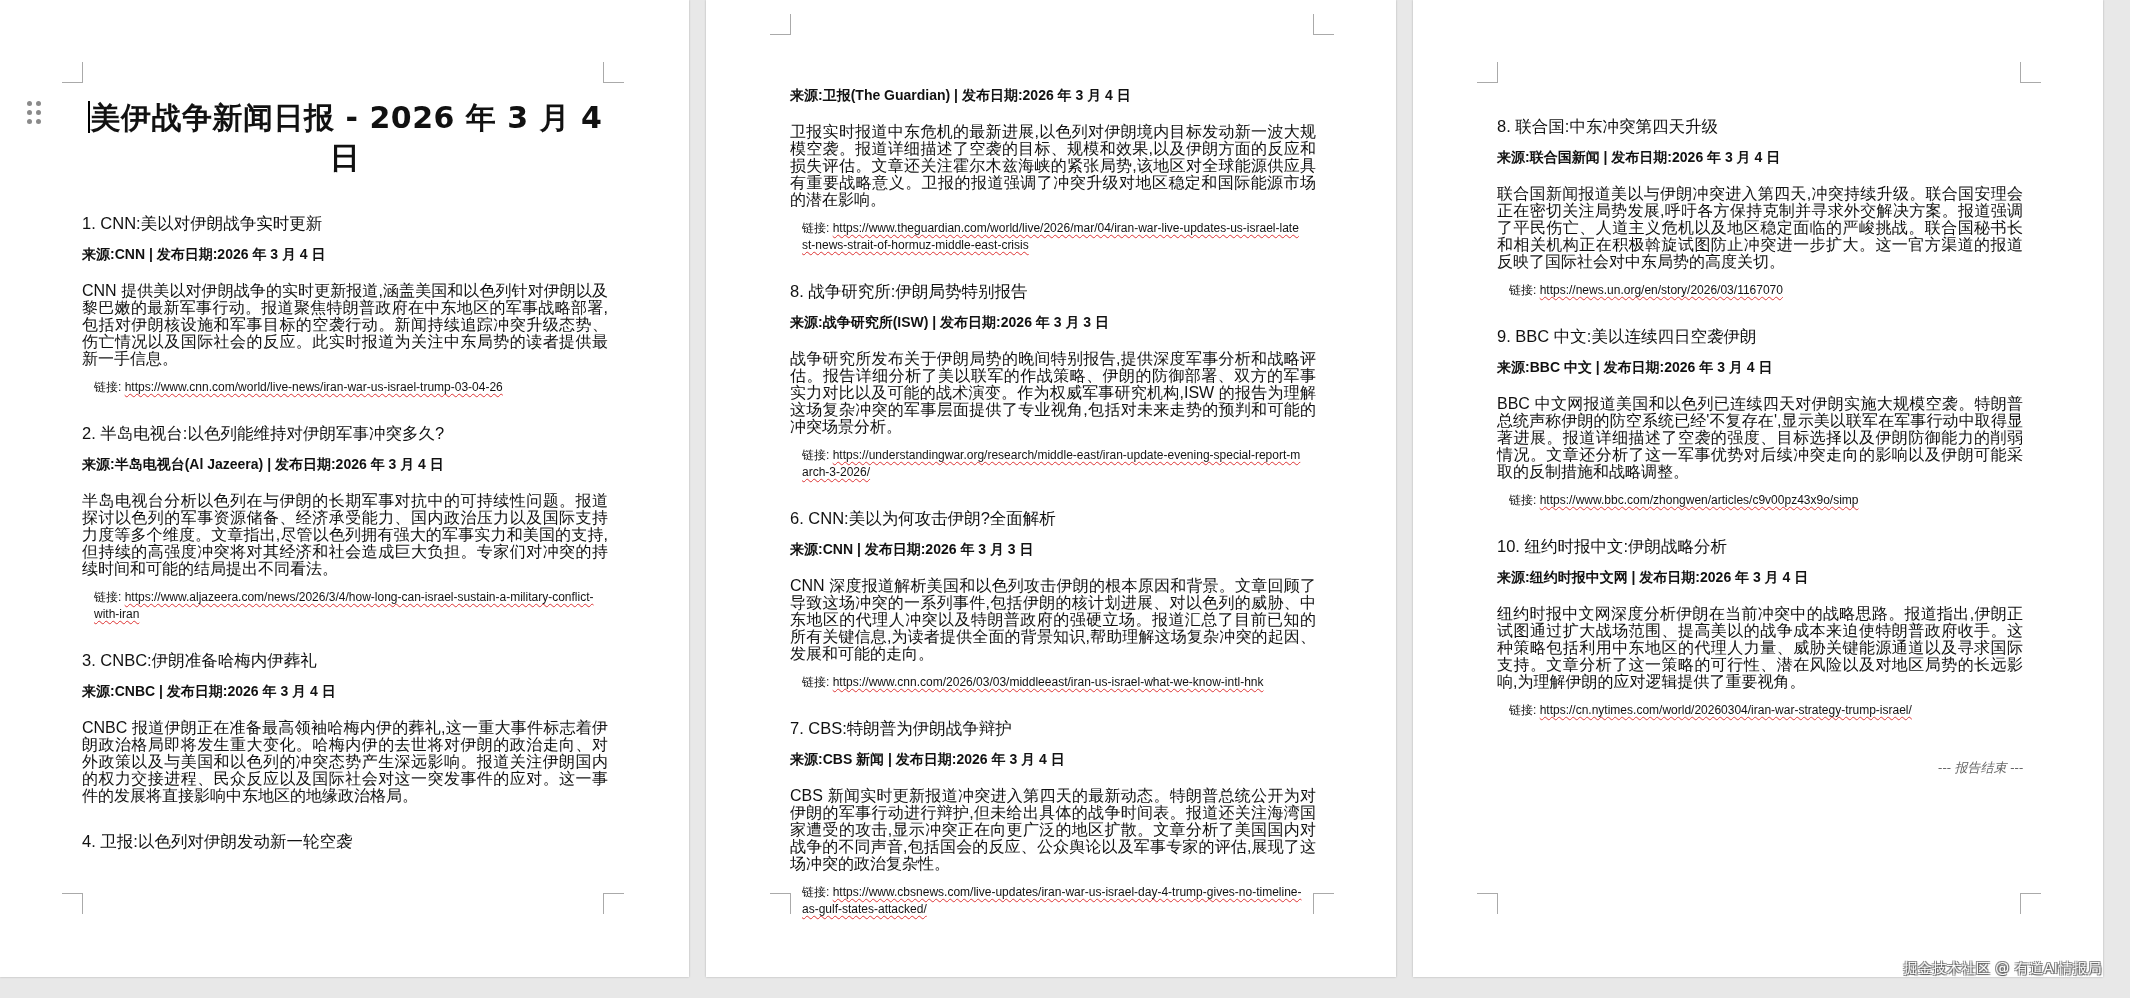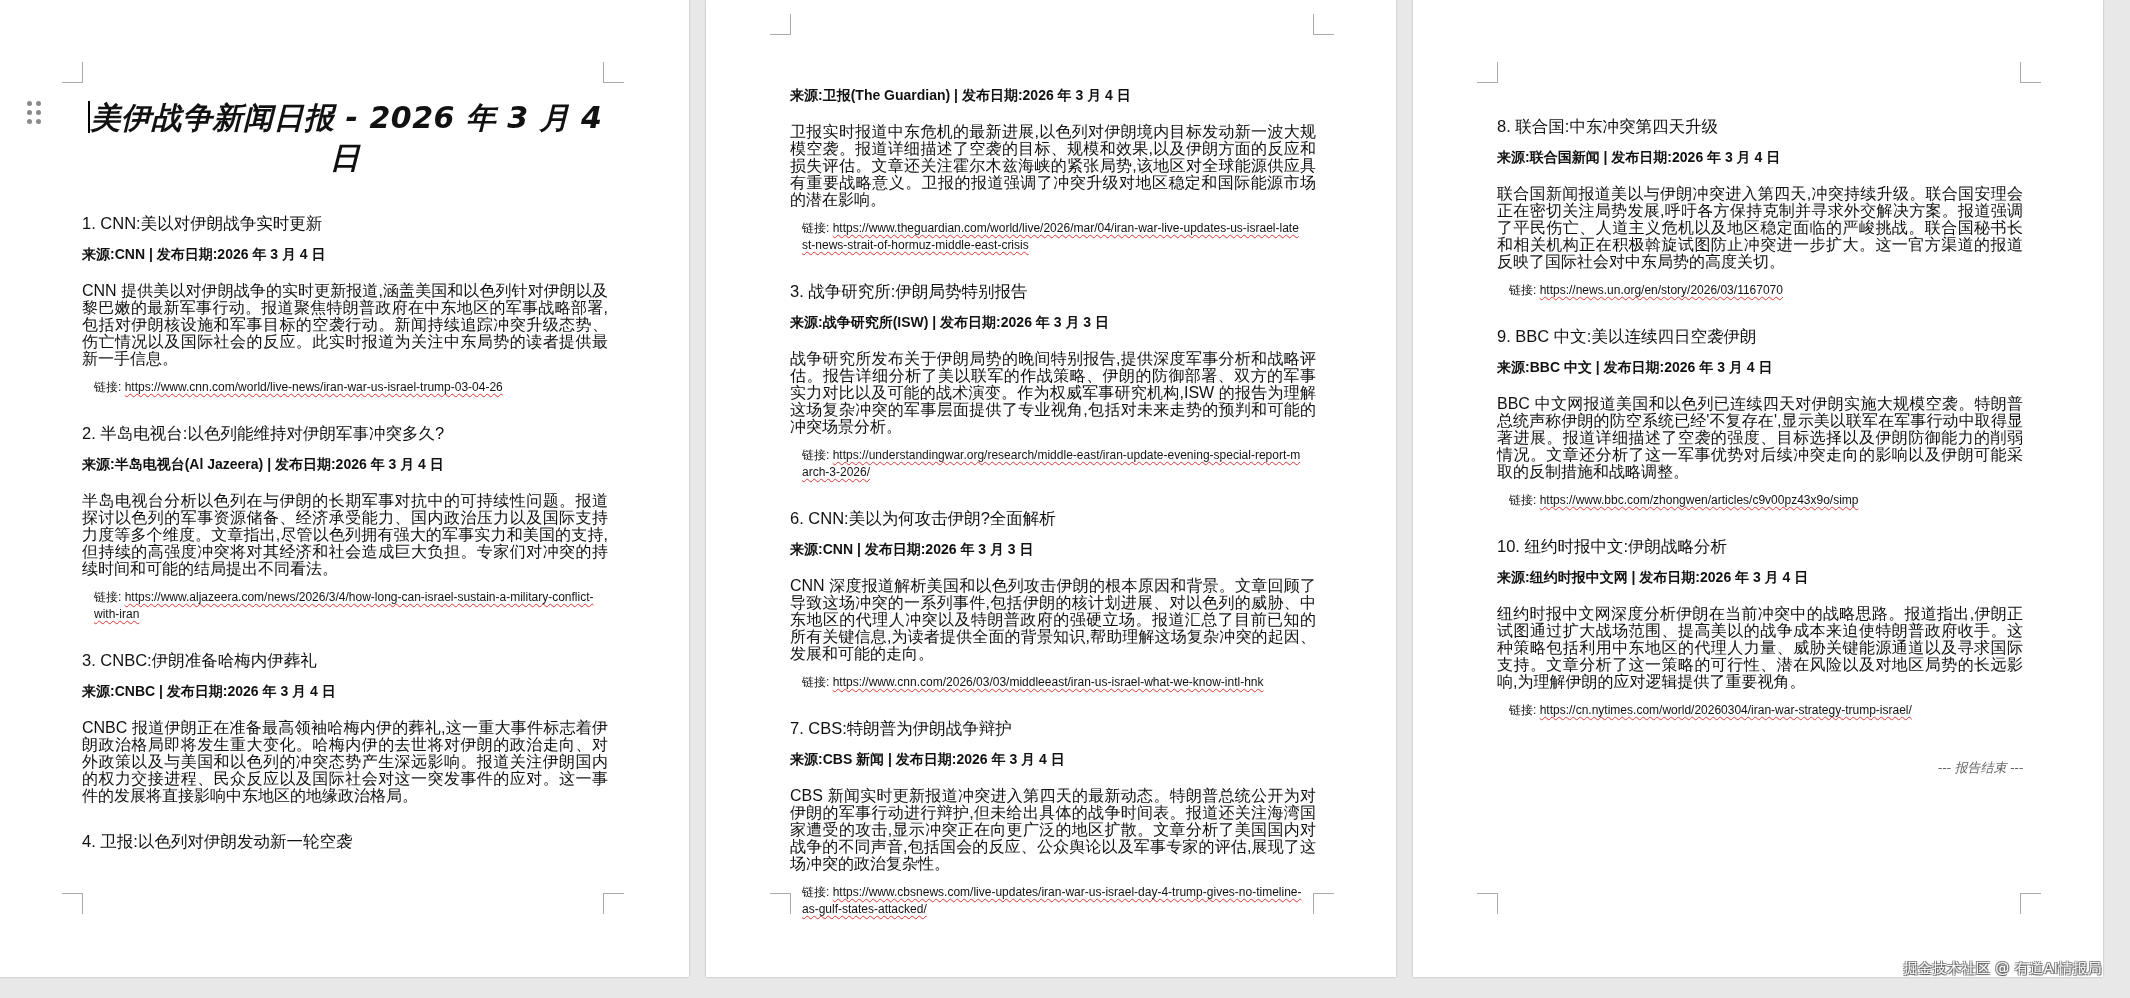--- a/index.html
+++ b/index.html
@@ -19,21 +19,21 @@
   #page2 { left:706px; }
   #page3 { left:1413px; }
   .crop { position:absolute; width:20px; height:20px; border-color:#aaa; border-style:solid; border-width:0; }
   .crop.tl { border-right-width:1.5px; border-bottom-width:1.5px; }
   .crop.tr { border-left-width:1.5px; border-bottom-width:1.5px; }
   .crop.bl { border-right-width:1.5px; border-top-width:1.5px; }
   .crop.br { border-left-width:1.5px; border-top-width:1.5px; }
   .content { position:absolute; left:82px; width:526px; }
   .doc-title {
     text-align:center; font-size:30px; font-weight:bold; line-height:40px;
-    margin:0; letter-spacing:0.5px; font-family:"DejaVu Sans","Liberation Sans",sans-serif;font-style:italic;
+    margin:0; letter-spacing:0.5px; font-family:"DejaVu Sans","Liberation Sans",sans-serif;
   }
   .cursor { display:inline-block; width:2px; height:32px; background:#000; vertical-align:-5px; margin-right:1px; }
   .drag-handle { position:absolute; left:27px; top:101px; width:14px; height:24px; }
   .drag-handle span { position:absolute; width:5px; height:5px; border-radius:50%; background:#8a8a8a; }
   .art-title { font-size:16.5px; font-weight:normal; margin:0; line-height:22px; }
   .art-source { font-size:14px; font-weight:bold; margin:10px 0 0 0; line-height:20px; }
   .art-body { font-size:16px; line-height:17px; margin:18px 0 0 0; text-align:justify; }
   .art-link { font-size:12px; line-height:17px; margin:12px; word-break:break-all; }
   .art-link .url { text-decoration: underline wavy #d33; text-decoration-thickness:1px; text-underline-offset:2px; text-decoration-skip-ink:none; }
   .article { margin-bottom:26px; }
@@ -101,21 +101,21 @@
   <div class="crop br" style="left:607px;top:893px;"></div>
 
   <div class="content" style="top:85px; left:84px;">
     <div class="article">
       <p class="art-source" style="margin-top:0">来源:卫报(The Guardian) | 发布日期:2026 年 3 月 4 日</p>
       <p class="art-body">卫报实时报道中东危机的最新进展,以色列对伊朗境内目标发动新一波大规模空袭。报道详细描述了空袭的目标、规模和效果,以及伊朗方面的反应和损失评估。文章还关注霍尔木兹海峡的紧张局势,该地区对全球能源供应具有重要战略意义。卫报的报道强调了冲突升级对地区稳定和国际能源市场的潜在影响。</p>
       <p class="art-link"><span>链接: </span><span class="url">https://www.theguardian.com/world/live/2026/mar/04/iran-war-live-updates-us-israel-latest-news-strait-of-hormuz-middle-east-crisis</span></p>
     </div>
 
     <div class="article">
-      <h2 class="art-title">3. 战争研究所:伊朗局势特别报告</h2>
+      <h2 class="art-title">8. 战争研究所:伊朗局势特别报告</h2>
       <p class="art-source">来源:战争研究所(ISW) | 发布日期:2026 年 3 月 3 日</p>
       <p class="art-body">战争研究所发布关于伊朗局势的晚间特别报告,提供深度军事分析和战略评估。报告详细分析了美以联军的作战策略、伊朗的防御部署、双方的军事实力对比以及可能的战术演变。作为权威军事研究机构,ISW 的报告为理解这场复杂冲突的军事层面提供了专业视角,包括对未来走势的预判和可能的冲突场景分析。</p>
       <p class="art-link"><span>链接: </span><span class="url">https://understandingwar.org/research/middle-east/iran-update-evening-special-report-march-3-2026/</span></p>
     </div>
 
     <div class="article">
       <h2 class="art-title">6. CNN:美以为何攻击伊朗?全面解析</h2>
       <p class="art-source">来源:CNN | 发布日期:2026 年 3 月 3 日</p>
       <p class="art-body">CNN 深度报道解析美国和以色列攻击伊朗的根本原因和背景。文章回顾了导致这场冲突的一系列事件,包括伊朗的核计划进展、对以色列的威胁、中东地区的代理人冲突以及特朗普政府的强硬立场。报道汇总了目前已知的所有关键信息,为读者提供全面的背景知识,帮助理解这场复杂冲突的起因、发展和可能的走向。</p>
       <p class="art-link"><span>链接: </span><span class="url">https://www.cnn.com/2026/03/03/middleeast/iran-us-israel-what-we-know-intl-hnk</span></p>

